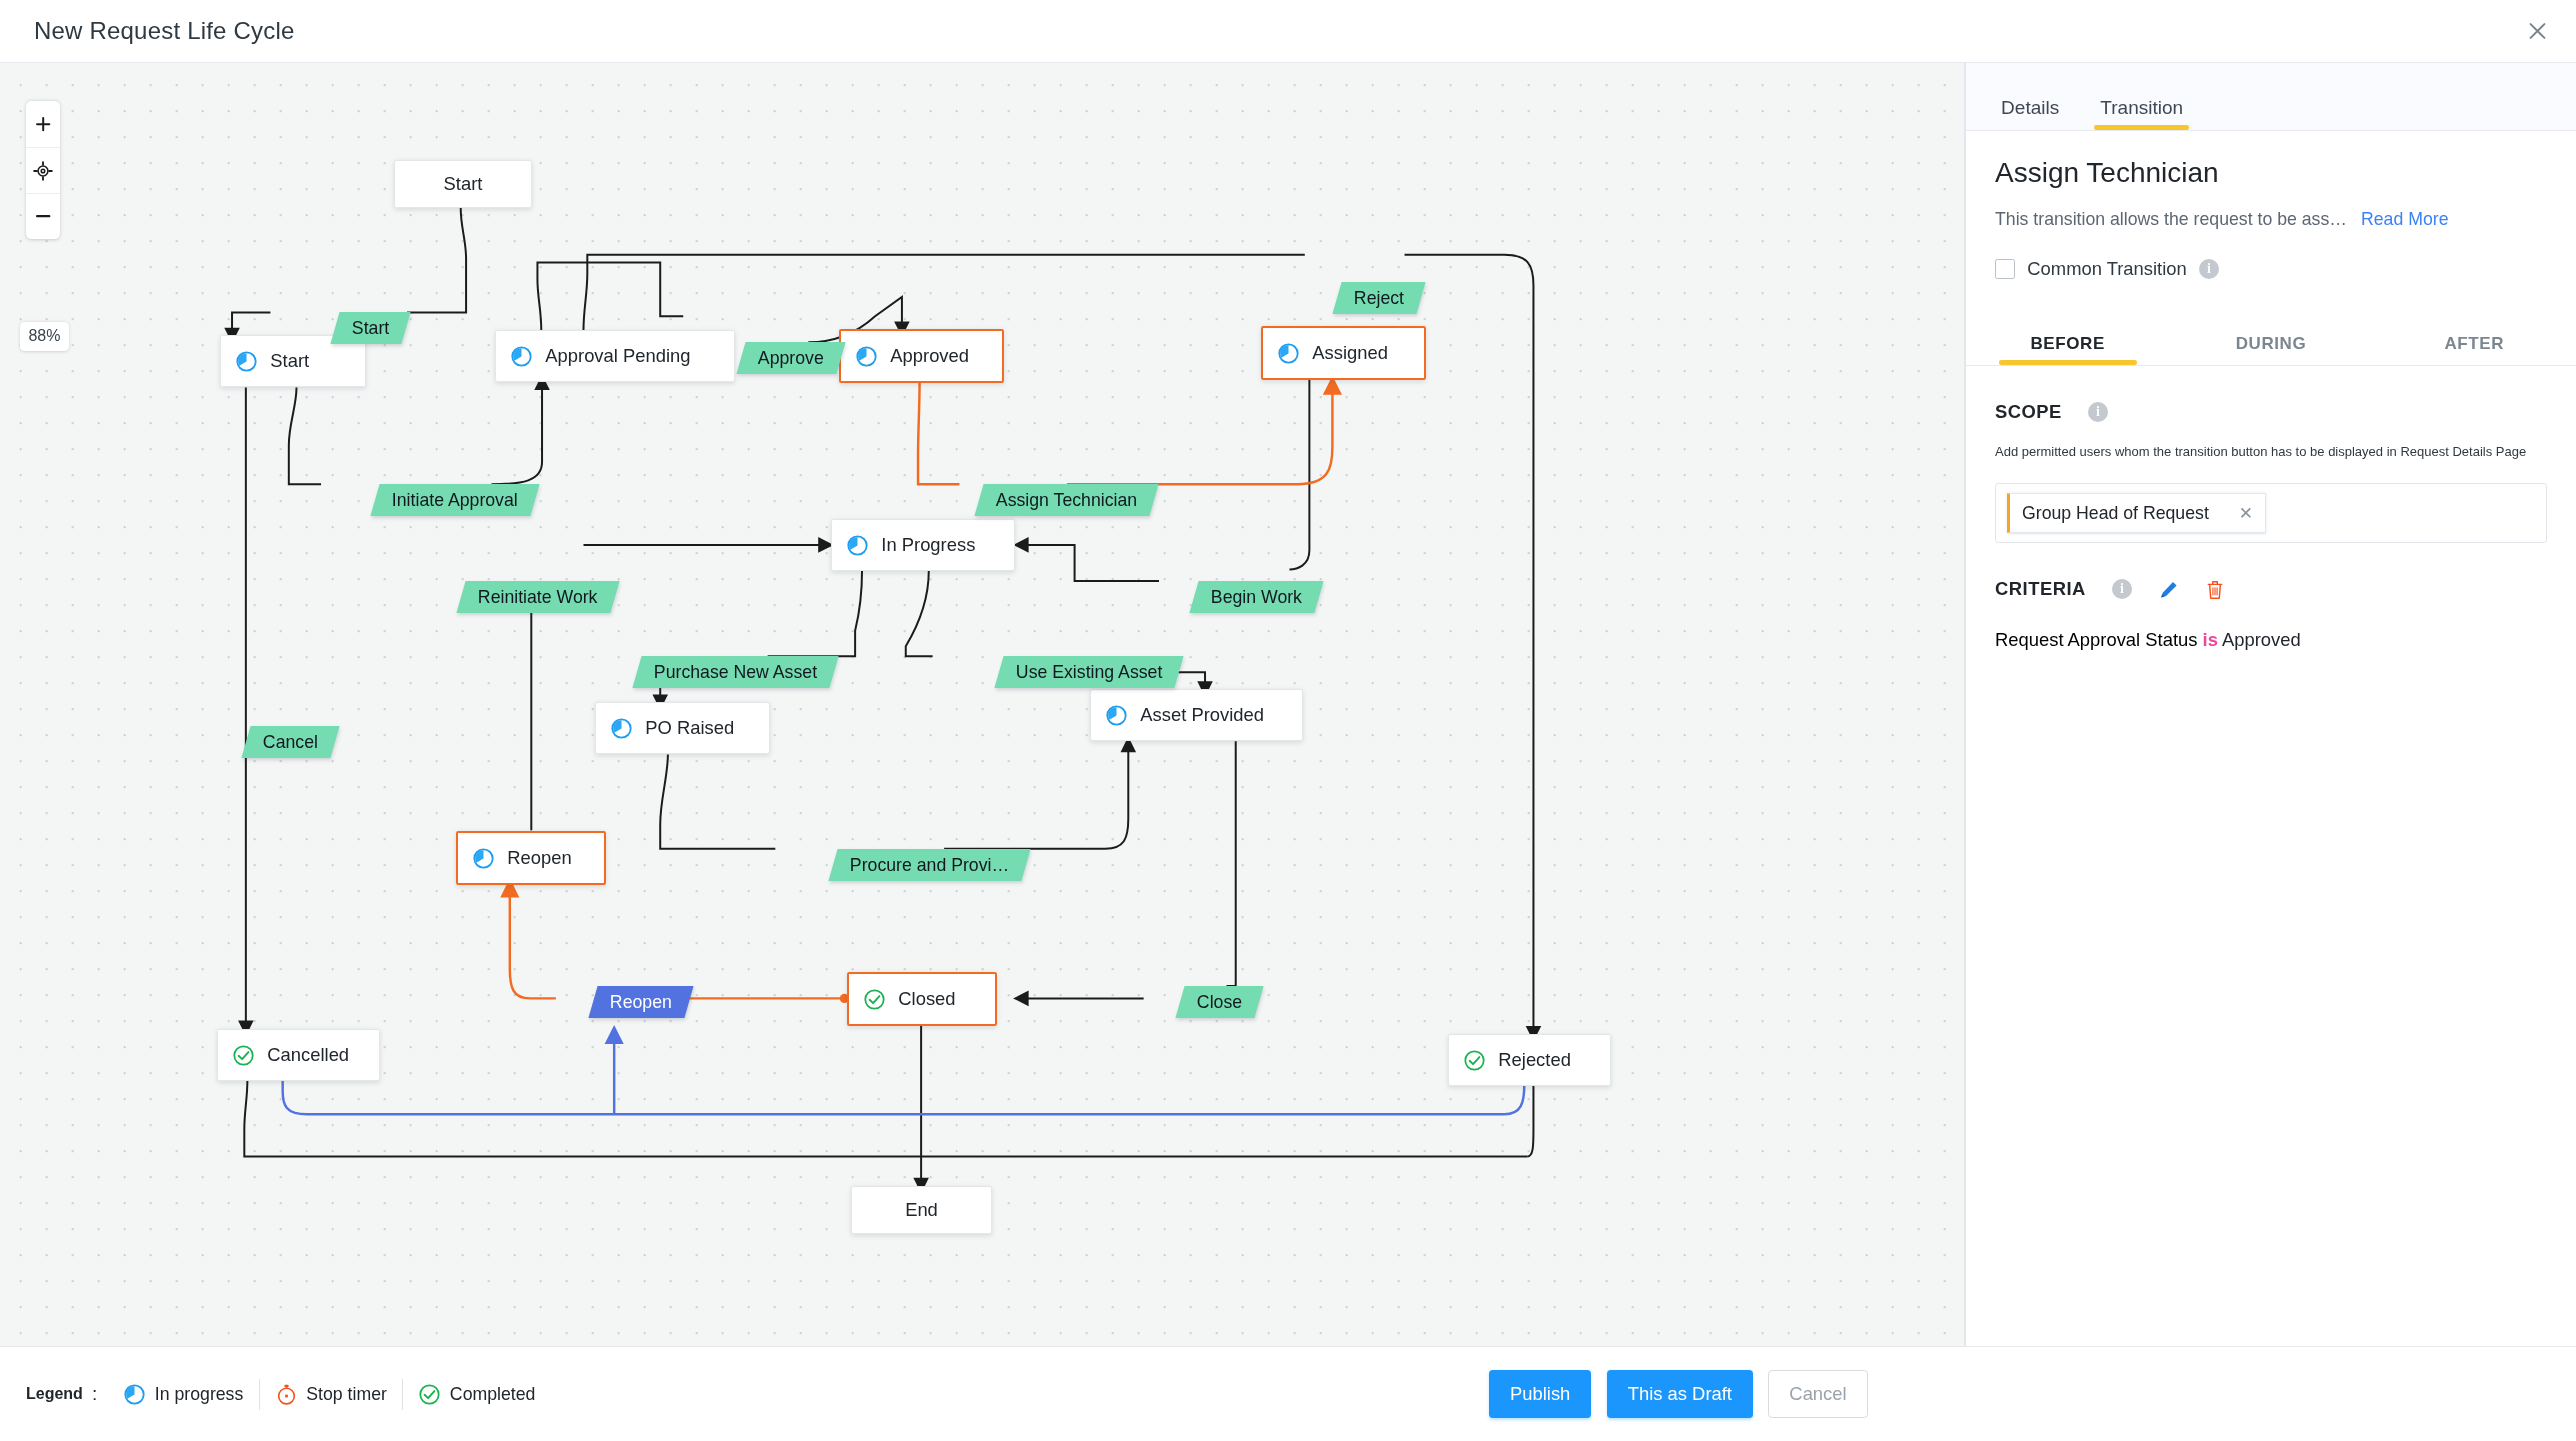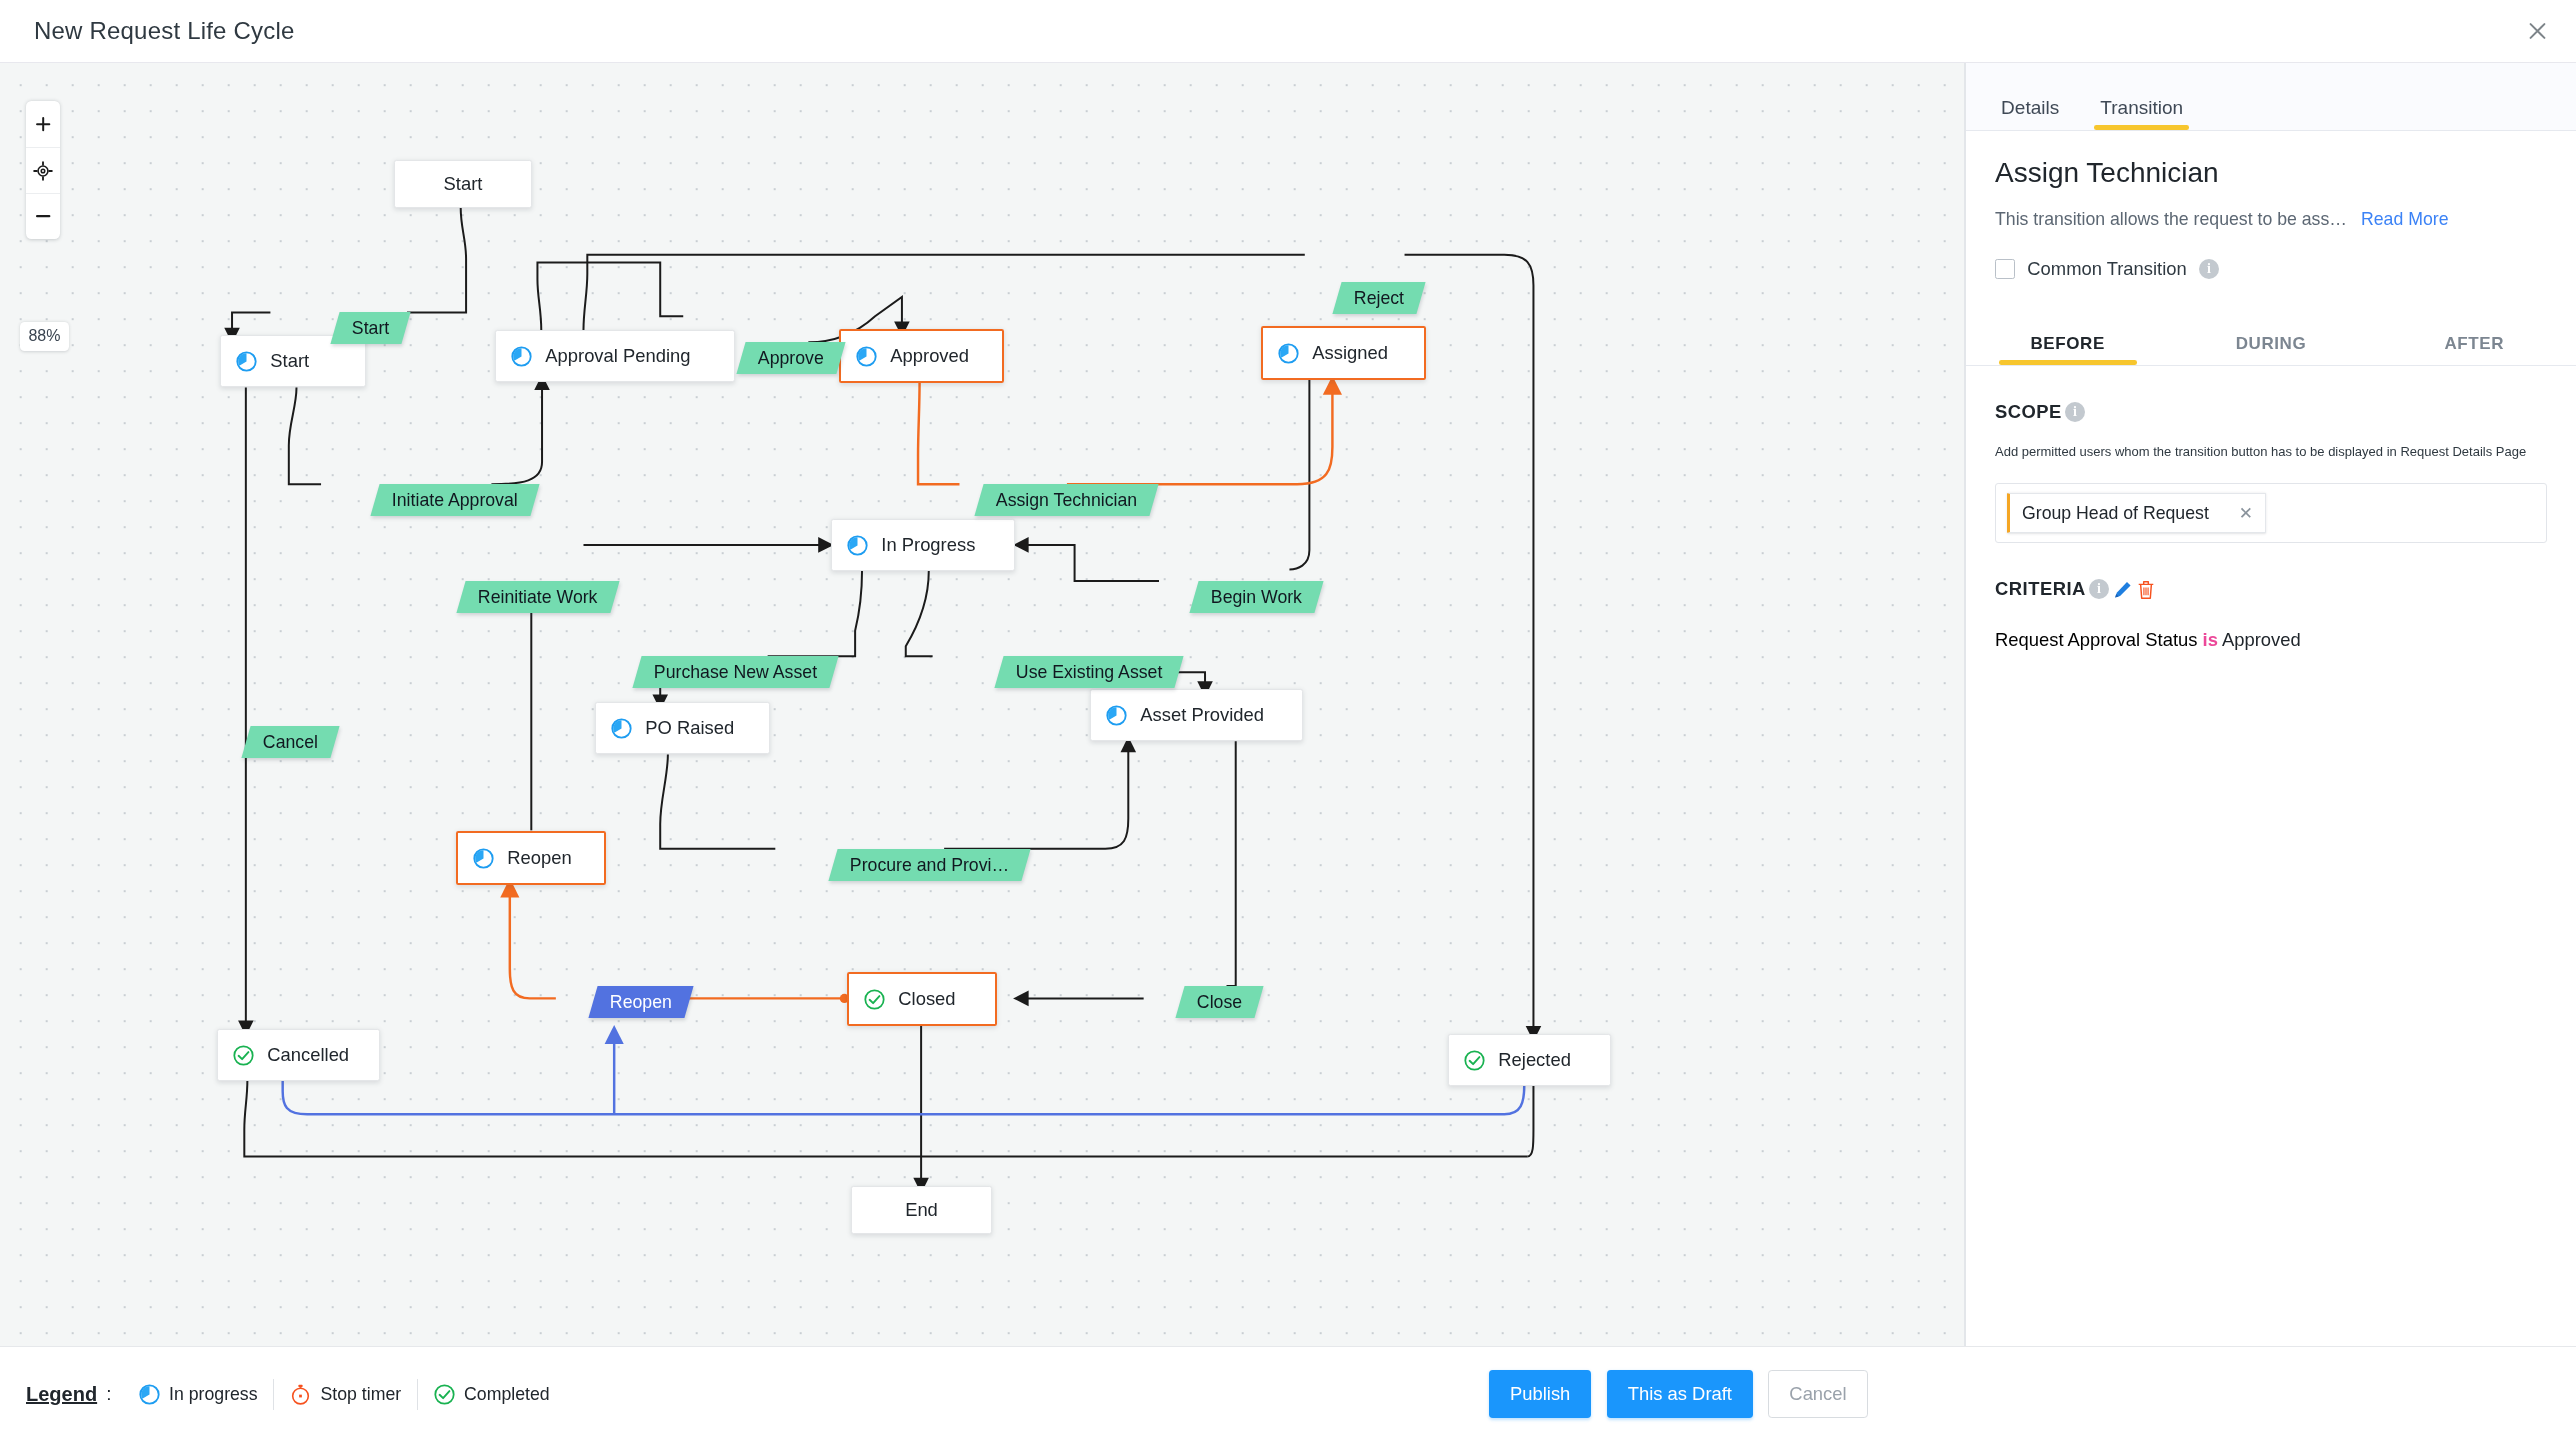--- a/index.html
+++ b/index.html
@@ -92,21 +92,21 @@
 
   #edges{ position:absolute; left:0; top:0; width:1965px; height:1283px; z-index:10; }
 
   
   #footer{
     position:absolute; left:0; top:1346px; width:2576px; height:95px;
     background:#ffffff; border-top:0.8px solid #e6e8eb;
     display:flex; align-items:center;
   }
   #legend{ display:flex; align-items:center; margin-left:26px; }
-  #legend-title{ font-size:20px; font-weight:bold; color:#20262c;text-decoration:underline; }
+  #legend-title{ font-size:16px; font-weight:bold; color:#20262c; }
   #legend-colon{ font-size:19px; color:#20262c; margin:0 10.7px 0 9.2px; }
   .legend-item{ display:flex; align-items:center; font-size:17.7px; color:#20262c; padding:0 15.4px; }
   .legend-item .licon{ width:23px; height:23px; margin-right:8.4px; display:flex; }
   .legend-sep{ width:0.8px; height:31px; background:#dfe2e6; }
 
   #footer-actions{ position:absolute; left:1489px; display:flex; align-items:center; gap:15.4px; }
   .btn{
     font-size:18.4px; border-radius:3.8px; padding:0 20px; height:48px;
     display:flex; align-items:center; justify-content:center; cursor:pointer;
     border:0.8px solid transparent; font-family:"Liberation Sans", sans-serif;
@@ -161,21 +161,21 @@
   .stab{
     flex:1; text-align:center; font-size:17px; letter-spacing:0.6px; font-weight:bold;
     color:#7c8691; padding-bottom:10.7px; cursor:pointer; position:relative;
   }
   .stab.active{ color:#20262c; }
   .stab.active::after{
     content:''; position:absolute; left:16%; right:16%; bottom:0; height:4.6px;
     background:#f7c62e; border-radius:2.3px;
   }
 
-  .sect-head{ display:flex; align-items:center; gap:3px; margin:35px 0 0 29px; }
+  .sect-head{ display:flex; align-items:center; gap:26px; margin:35px 0 0 29px; }
   .sect-head .stitle{ font-size:18.4px; font-weight:bold; color:#20262c; letter-spacing:0.5px; }
   #scope-desc{
     margin:20px 29px 0 29px; font-size:13px; color:#2f3941; line-height:1.45;
   }
   #scope-field{
     margin:21.5px 29px 0 29px; border:0.8px solid #e2e5ea; border-radius:3.1px;
     min-height:60px; display:flex; align-items:center; padding:0 10.7px; background:#fff;
   }
   .chip{
     display:flex; align-items:center; background:#fff; border:0.8px solid #e4e7eb;

